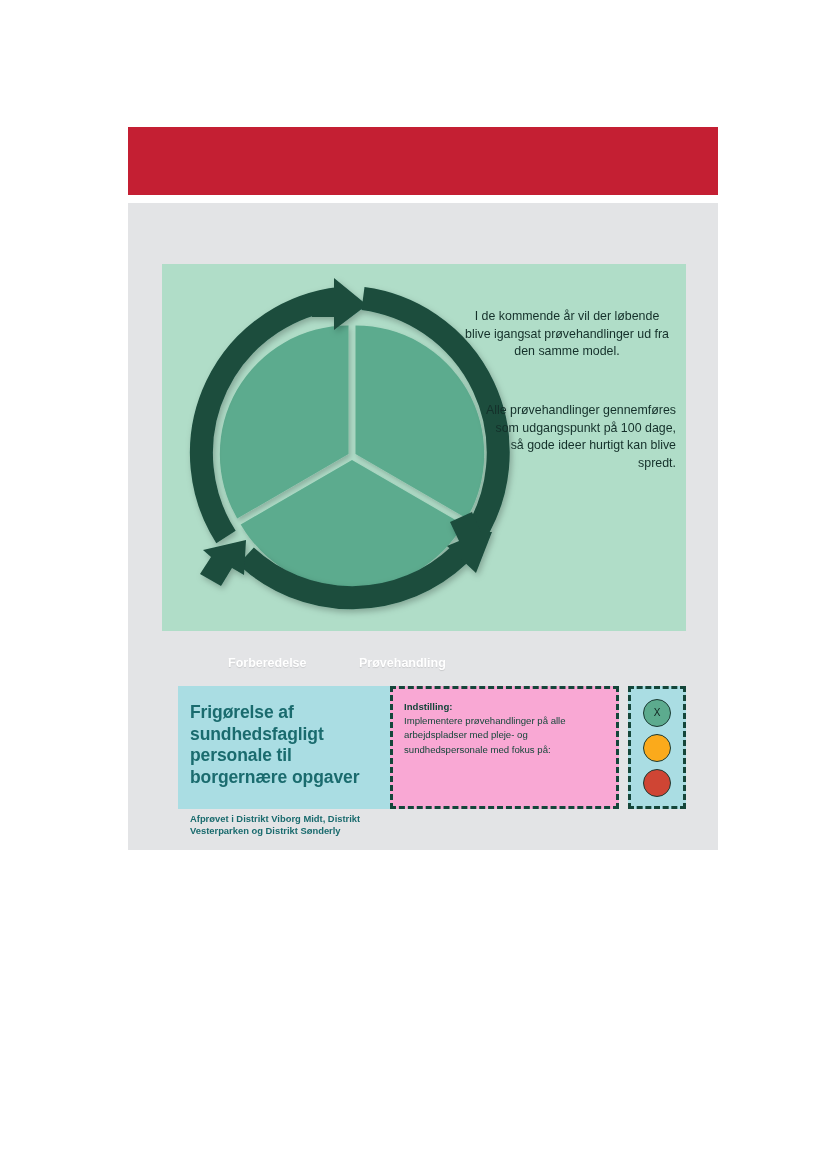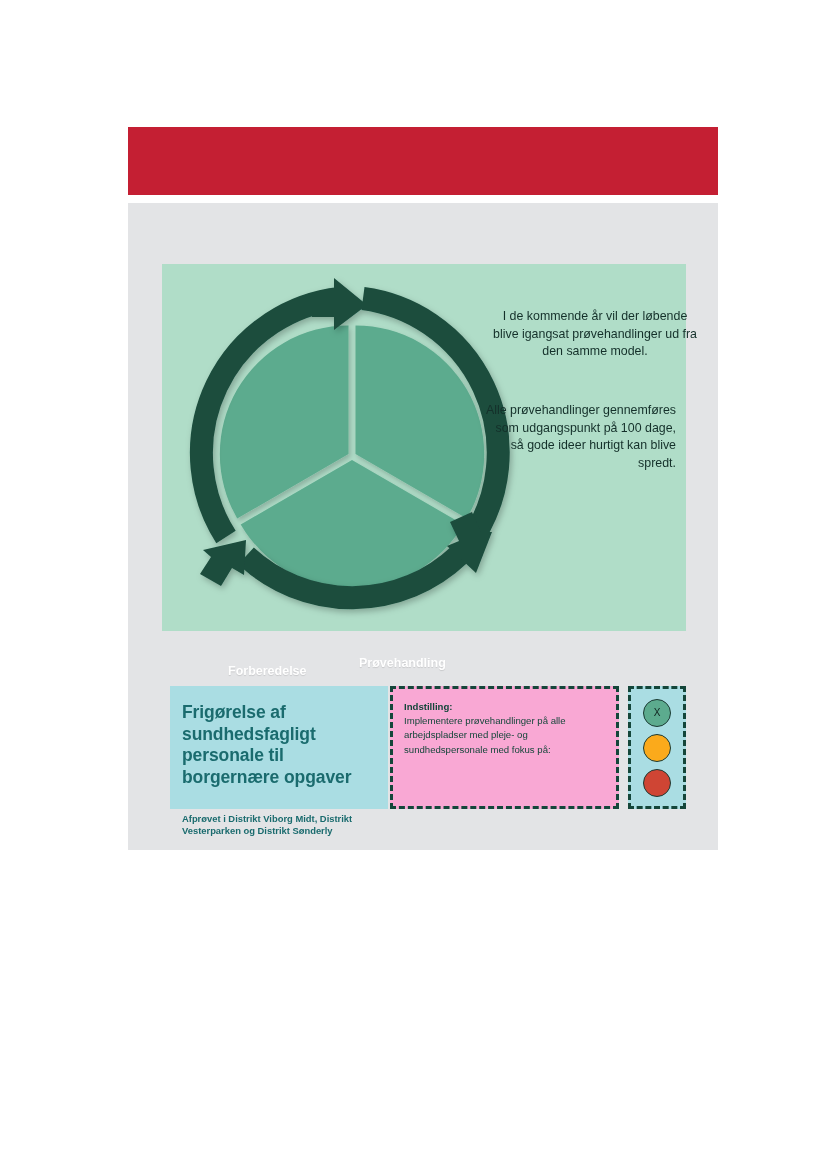--- a/index.html
+++ b/index.html
@@ -59,57 +59,56 @@
   }
 
   .wheel-label {
     position: absolute;
     color: #ffffff;
     font-weight: bold;
     font-size: 12.5px;
     white-space: nowrap;
     text-shadow: 0 1px 1px rgba(0,0,0,0.12);
   }
-  .wheel-label.forberedelse { left: 66px;  top: 400px; }
+  .wheel-label.forberedelse { left: 66px;  top: 392px; }
   .wheel-label.provehandling { left: 197px; top: 392px; }
   .wheel-label.evaluering    { left: 145px; top: 526px; }
 
   
   .panel-text {
     position: absolute;
     color: #14302a;
     font-size: 12.4px;
     line-height: 1.42;
     text-align: center;
   }
   .panel-text.block-a {
     left: 300px;
     top: 44px;
     width: 210px;
-    margin-left: 28px;
   }
   .panel-text.block-b {
     left: 318px;
     top: 138px;
     width: 196px;
     text-align: right;
   }
 
   
   .bottom-row {
     position: absolute;
     left: 34px;
     top: 475px;
     width: 524px;
     height: 140px;
   }
 
   .title-card {
     position: absolute;
-    left: 8px;
+    left: 16px;
     top: 8px;
     width: 218px;
     height: 123px;
     background: #aadde3;
     box-sizing: border-box;
     padding: 16px 12px 10px 12px;
   }
   .title-card h1 {
     margin: 0;
     font-size: 17.5px;

